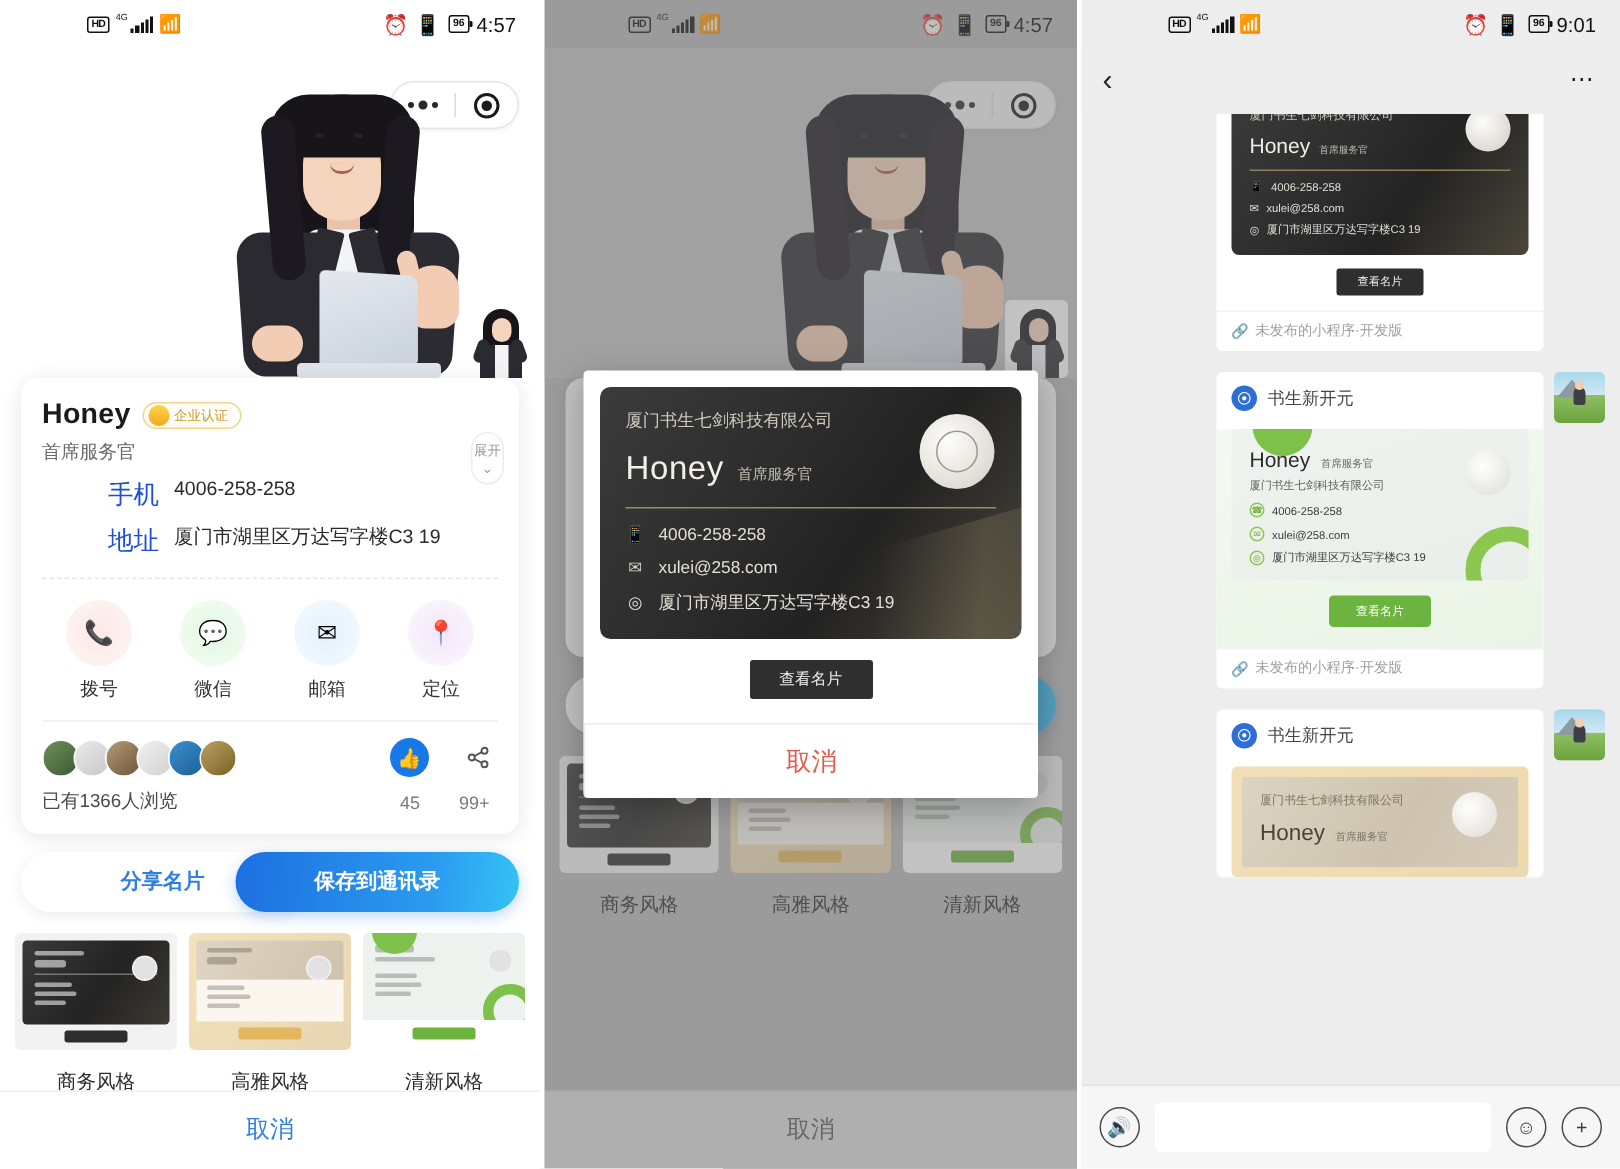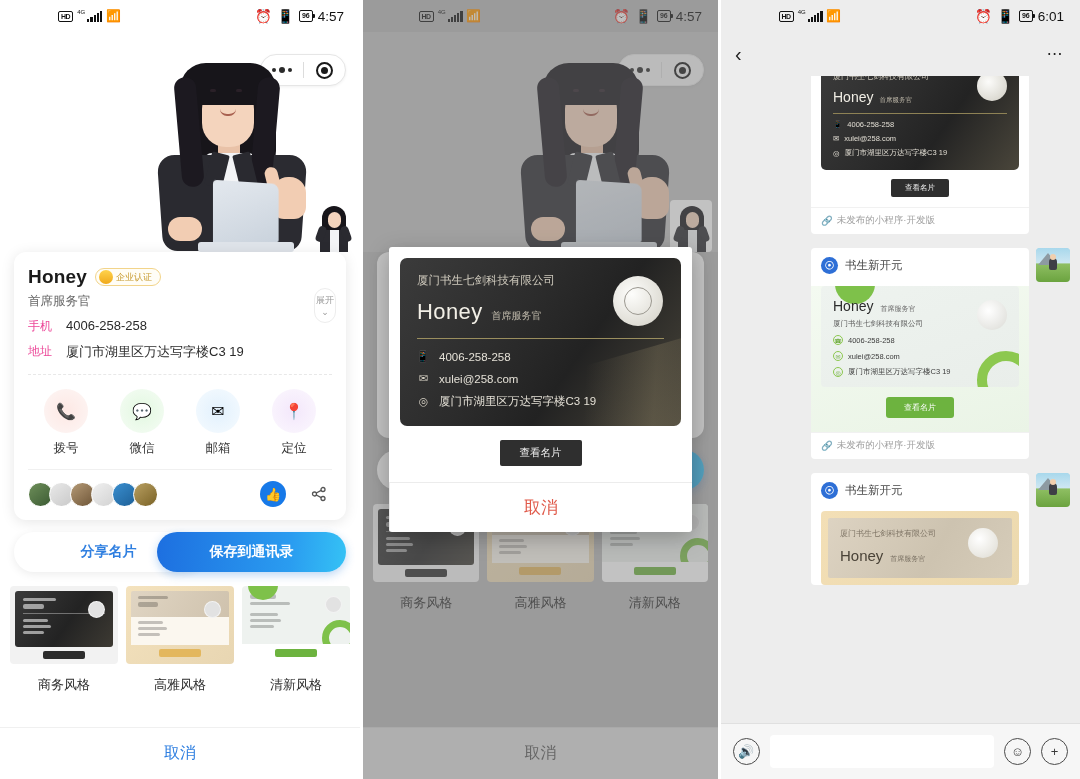--- a/index.html
+++ b/index.html
@@ -93,21 +93,21 @@
   .name { font-size: 19px; font-weight: bold; color: #1b1b1b; letter-spacing: .2px; }
   .badge {
     display: flex; align-items: center; gap: 3px;
     border: 1px solid #f2d48a; border-radius: 10px;
     padding: 1px 8px 1px 3px; background: #fffdf6;
   }
   .badge .crown { width: 14px; height: 14px; border-radius: 50%; background: linear-gradient(#ffd34d,#f0a91a); }
   .badge span { font-size: 9px; color: #c79a2e; }
   .title-sub { font-size: 12.5px; color: #6a6a6a; margin-top: 5px; }
   .field { font-size: 13px; margin-top: 8px; display: flex; gap: 10px; }
-  .field .k { color: #ec4899; font-size: 12px; min-width: 28px; }
+  .field .k { color: #1d4ed8; font-size: 17px; min-width: 28px; margin-left: 44px; }
   .field .v { color: #2a2a2a; }
   .expand {
     position: absolute; right: 10px; top: 36px;
     width: 22px; padding: 6px 0 4px; border: 1px solid #ededed;
     border-radius: 11px; text-align: center; color: #9a9a9a;
     font-size: 9px; line-height: 11px; background: #fff;
   }
   .expand .chev { display:block; font-size: 9px; margin-top: 1px;}
   .divider { height: 1px; margin: 13px 0 0; border-top: 1px dashed #e8e8e8; }
 
@@ -411,20 +411,25 @@
           <div class="share-ic">
             <svg width="16" height="16" viewBox="0 0 16 16" fill="none" stroke="#555" stroke-width="1.3">
               <circle cx="12" cy="3.5" r="2"></circle>
                 <circle cx="3.5" cy="8" r="2"></circle>
                 <circle cx="12" cy="12.5" r="2"></circle>
               <line x1="5.3" y1="7" x2="10.2" y2="4.4"></line>
                 <line x1="5.3" y1="9" x2="10.2" y2="11.6"></line>
             </svg>
           </div>
         </div>
+        <div class="v-row2">
+          <span class="v-count">已有1366人浏览</span>
+          <span class="num n1">45</span>
+          <span class="num n2">99+</span>
+        </div>
       </div>
     </div>
 
     <div class="cta-wrap">
       <div class="cta-share">分享名片</div>
       <div class="cta-save">保存到通讯录</div>
     </div>
 
     <div class="styles">
       <div class="sty">
@@ -665,21 +670,21 @@
             <i></i>
             <i></i>
             <i></i>
           </span>
         <span class="wifi">📶</span>
       </div>
       <div class="sb-right">
         <span>⏰</span>
         <span>📱</span>
         <span class="batt">96</span>
-        <span>6:01</span>
+        <span>9:01</span>
       </div>
     </div>
 
     <div class="wx-nav">
       <span class="wx-back">‹</span>
       <span class="wx-more">⋯</span>
     </div>
 
     <div class="wx-body">
 

